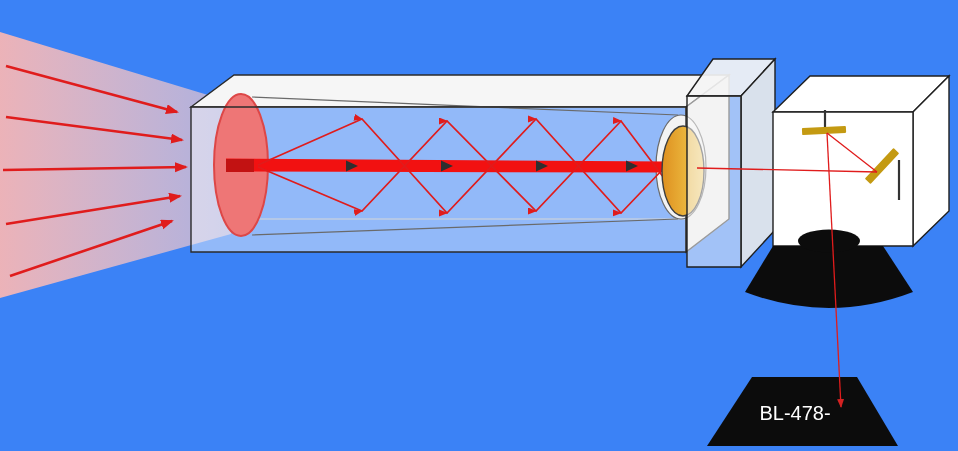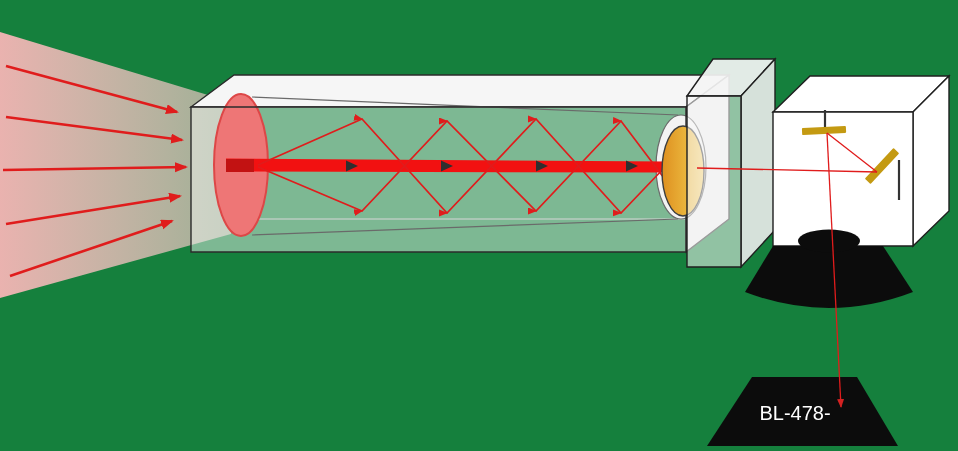--- a/index.html
+++ b/index.html
@@ -1,16 +1,16 @@
 <!DOCTYPE html>
 <html><head>
 <meta charset="utf-8">
 <style>
   html,body{margin:0;padding:0;background:#ffffff;}
-  .stage{position:relative;width:958px;height:451px;background:#15803d;overflow:hidden;}
+  .stage{position:relative;width:958px;height:451px;background:#3b82f6;overflow:hidden;}
   svg{display:block;}
   text{font-family:"Liberation Sans",sans-serif;}
 </style>
 </head>
 <body>
 
 <div class="stage">
 <svg width="958" height="451" viewBox="0 0 958 451">
   <defs>
     <linearGradient id="coneGrad" x1="0" y1="0" x2="1" y2="0">

